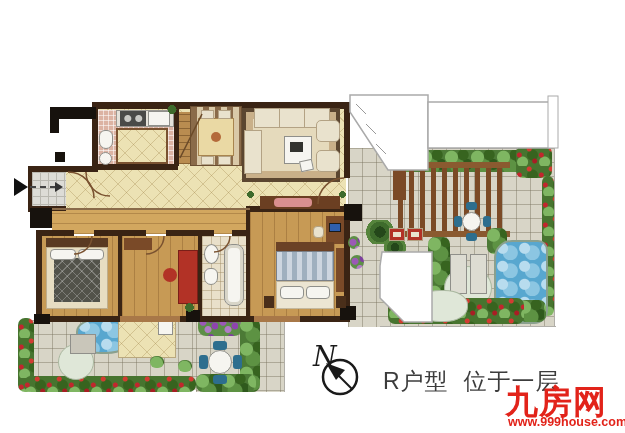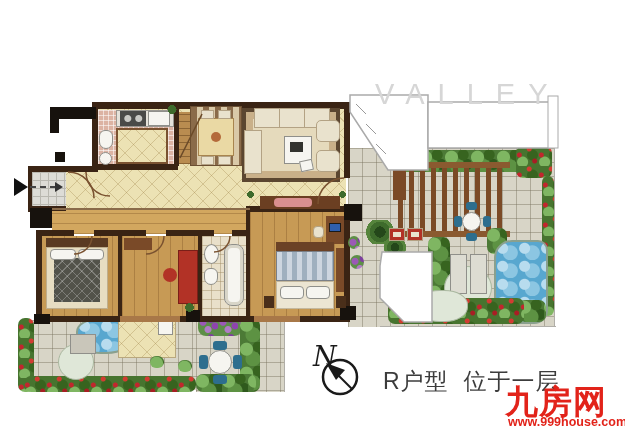--- a/index.html
+++ b/index.html
@@ -252,19 +252,18 @@
     <path d="M 86 172 A 24 24 0 0 0 110 196" fill="none" stroke="#7a5230" stroke-width="1.5"></path>
     <path d="M 344 178 A 26 26 0 0 0 318 204" fill="none" stroke="#7a5230" stroke-width="1.5"></path>
     <path d="M 92 236 A 18 18 0 0 1 74 254" fill="none" stroke="#7a5230" stroke-width="1.5"></path>
     <path d="M 164 236 A 18 18 0 0 1 146 254" fill="none" stroke="#7a5230" stroke-width="1.5"></path>
     <path d="M 230 236 A 16 16 0 0 1 214 252" fill="none" stroke="#7a5230" stroke-width="1.5"></path>
     <circle cx="340" cy="377" r="17" fill="none" stroke="#1a1a1a" stroke-width="2.5"></circle>
     <line x1="352" y1="389" x2="330" y2="367" stroke="#1a1a1a" stroke-width="2"></line>
     <polygon points="326,363 345,370 336,380" fill="#1a1a1a"></polygon>
   </svg>
 
-  <div class="r watermark" style="left:375px;top:76px;z-index:6;">VALLEY</div>
   <div class="r nLabel" style="left:313px;top:341px;z-index:6;font-style:italic;">N</div>
   <div class="r caption" style="left:383px;top:366px;z-index:6;">R户型  位于一层</div>
   <div class="r logoTxt" style="left:505px;top:380px;z-index:7;">九房网</div>
   <div class="r siteTxt" style="left:508px;top:415px;z-index:7;">www.999house.com</div>
 
 </div>
 
 </body></html>

